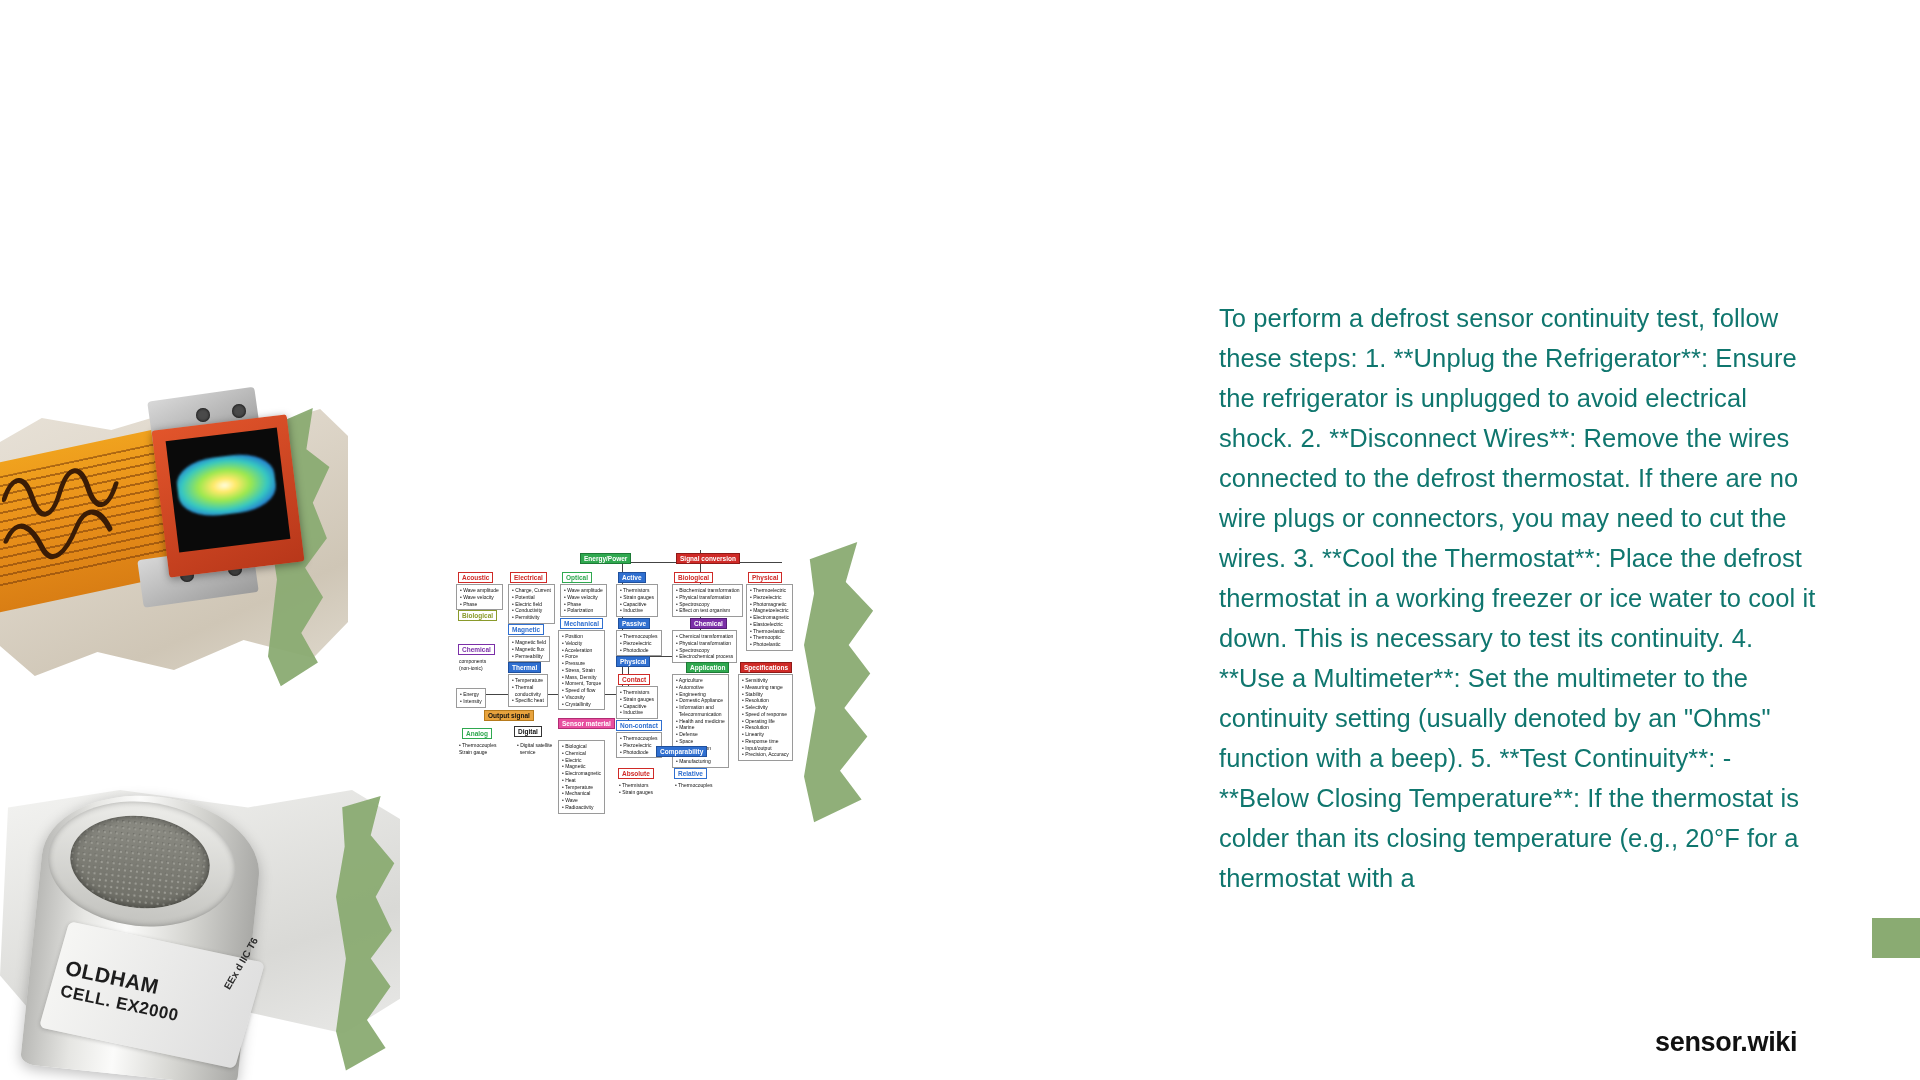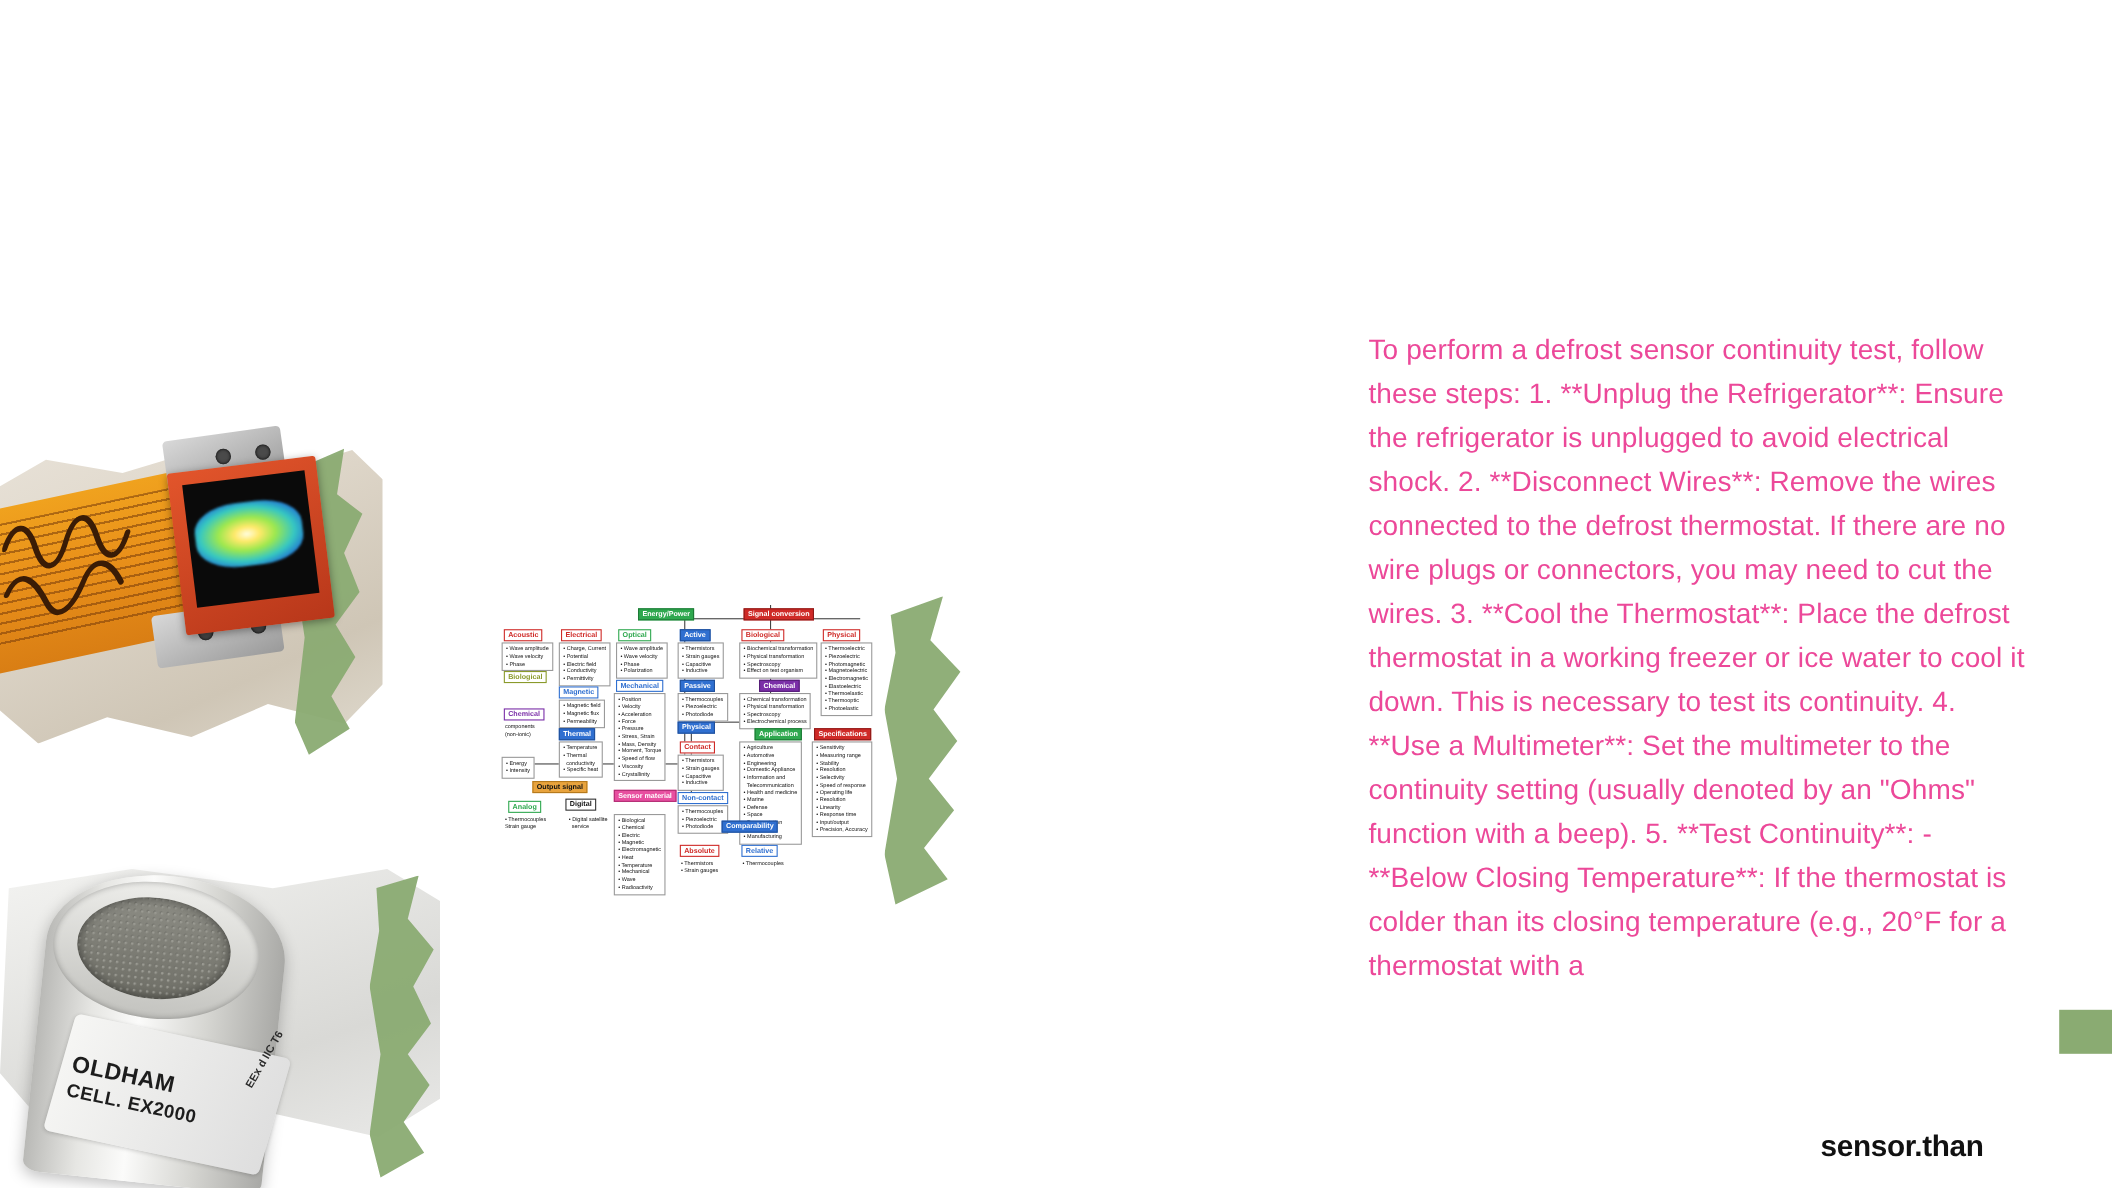--- a/index.html
+++ b/index.html
@@ -224,27 +224,27 @@
     font-size: 5px;
     line-height: 1.35;
     color: #111;
     white-space: nowrap;
   }
   .dline { position: absolute; background: #444; }
 
   
   .answer {
     position: absolute;
-    left: 1244px;
+    left: 1219px;
     top: 298px;
     width: 600px;
     font-family: "Liberation Sans", sans-serif;
     font-size: 25.5px;
     line-height: 40px;
-    color: #ec4899;
+    color: #0f766e;
     letter-spacing: .1px;
   }
 
   
   .watermark {
     position: absolute;
     left: 1655px;
     top: 1027px;
     font-size: 27px;
     font-weight: 700;
@@ -493,16 +493,16 @@
         <div>• Resolution</div>
         <div>• Linearity</div>
       <div>• Response time</div>
         <div>• Input/output</div>
         <div>• Precision, Accuracy</div>
     </div>
   </div>
 
   <div class="answer">To perform a defrost sensor continuity test, follow these steps:  1. **Unplug the Refrigerator**: Ensure the refrigerator is unplugged to avoid electrical shock. 2. **Disconnect Wires**: Remove the wires connected to the defrost thermostat. If there are no wire plugs or connectors, you may need to cut the wires. 3. **Cool the Thermostat**: Place the defrost thermostat in a working freezer or ice water to cool it down. This is necessary to test its continuity. 4. **Use a Multimeter**: Set the multimeter to the continuity setting (usually denoted by an "Ohms" function with a beep). 5. **Test Continuity**:    - **Below Closing Temperature**: If the thermostat is colder than its closing temperature (e.g., 20°F for a thermostat with a</div>
 
-  <div class="watermark">sensor.than</div>
+  <div class="watermark">sensor.wiki</div>
   <div class="rightstub"></div>
 
 </div>
 
 </body></html>

